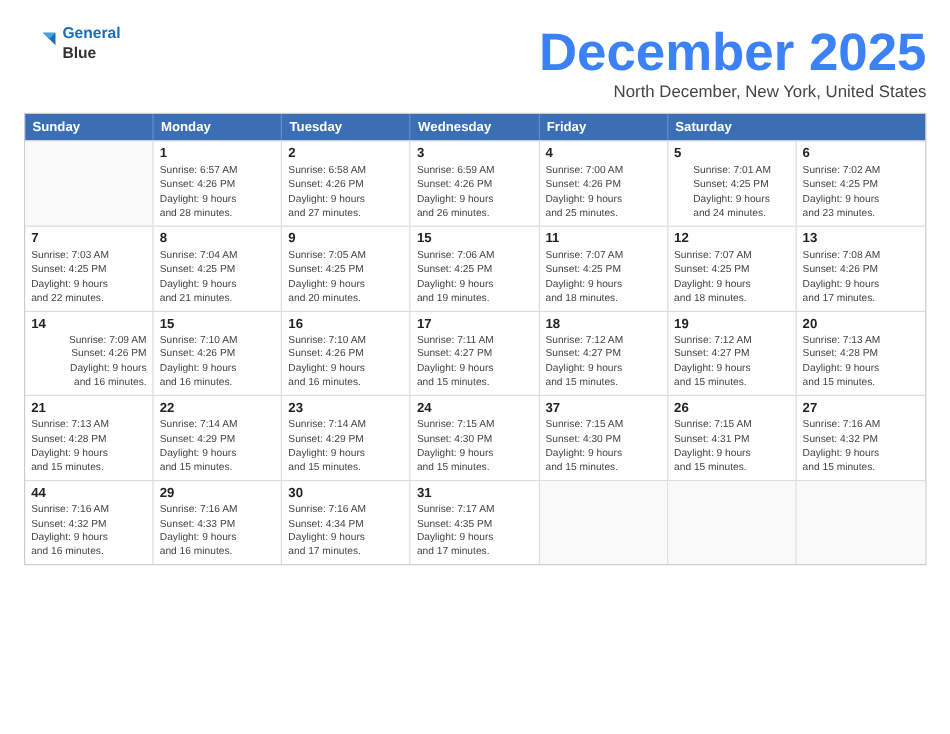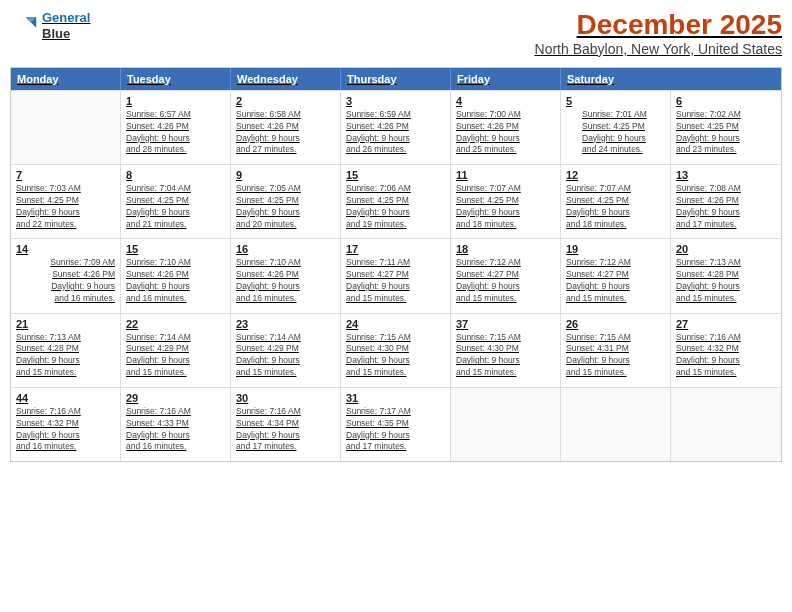--- a/index.html
+++ b/index.html
@@ -6,24 +6,23 @@
     body {
       width: 792px;
       height: 612px;
       font-family: Arial, sans-serif;
       background: #fff;
       overflow: hidden;
     }
     .page {
       width: 792px;
       height: 472px;
-      padding: 10px;
+      padding: 20px;
       display: flex;
       flex-direction: column;
-      text-decoration: underline;
     }
     .header {
       display: flex;
       justify-content: space-between;
       align-items: flex-start;
       margin-bottom: 10px;
     }
     .logo {
       display: flex;
       align-items: center;
@@ -39,23 +38,23 @@
       color: #1a6eb5;
     }
     .logo-icon {
       width: 28px;
       height: 28px;
     }
     .title-block {
       text-align: right;
     }
     .main-title {
-      font-size: 28px;
+      font-size: 44px;
       font-weight: bold;
-      color: #c2410c;
+      color: #3b82f6;
       line-height: 1.1;
     }
     .subtitle {
       font-size: 14px;
       color: #444;
     }
     .calendar {
       flex: 1;
       display: flex;
       flex-direction: column;
@@ -119,30 +118,30 @@
         <polygon points="18,6 30,6 30,18" fill="#1a6eb5"></polygon>
         <polygon points="18,6 30,6 24,12" fill="#4aa0e0"></polygon>
       </svg>
       <div class="logo-text">
         <div><span>General</span></div>
         <div>Blue</div>
       </div>
     </div>
     <div class="title-block">
       <div class="main-title">December 2025</div>
-      <div class="subtitle">North Babylon, New York, United States</div>
+      <div class="subtitle">North December, New York, United States</div>
     </div>
   </div>
 
   <div class="calendar">
     <div class="cal-header" id="cal-header">
+        <div class="cal-header-cell">Sunday</div>
         <div class="cal-header-cell">Monday</div>
         <div class="cal-header-cell">Tuesday</div>
         <div class="cal-header-cell">Wednesday</div>
-        <div class="cal-header-cell">Thursday</div>
         <div class="cal-header-cell">Friday</div>
         <div class="cal-header-cell">Saturday</div>
       </div>
     <div class="cal-body" id="cal-body">
         <div class="cal-row">
           <div class="cal-cell empty"></div>
           <div class="cal-cell">
             <div class="day-num">1</div>
             <div class="day-info" style="white-space: pre-line;">Sunrise: 6:57 AM
 Sunset: 4:26 PM

